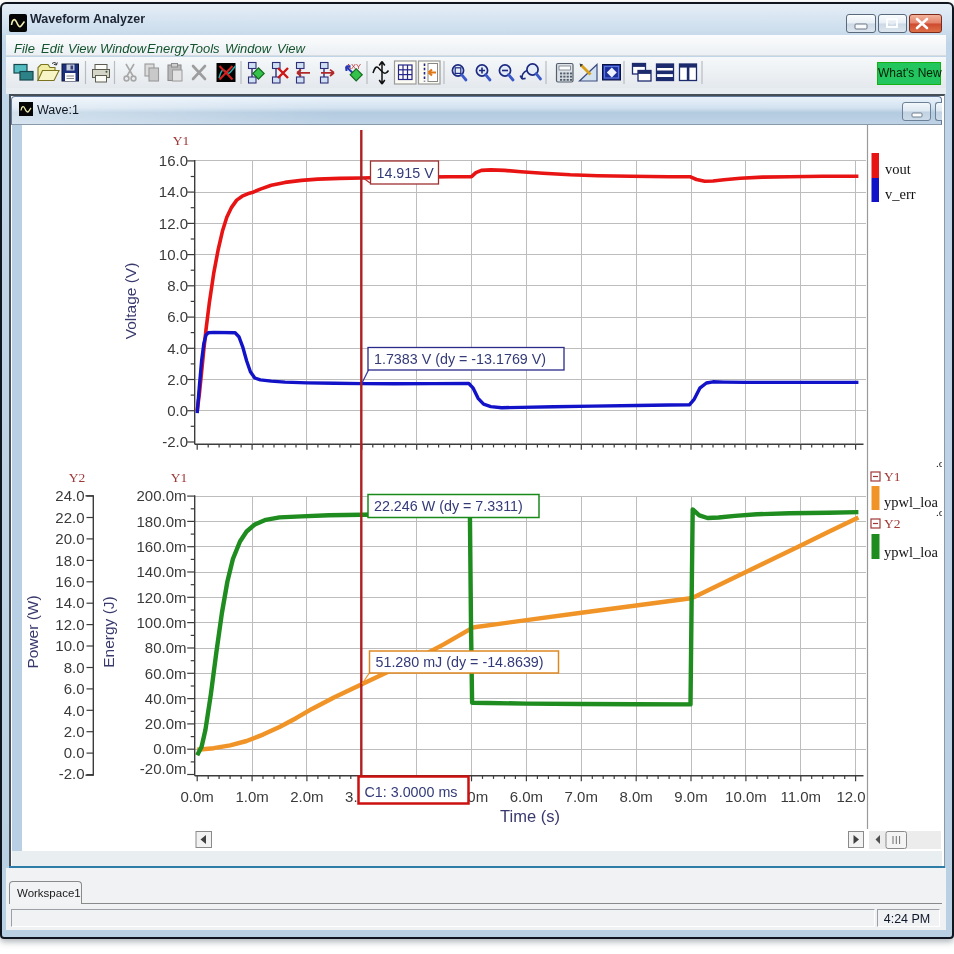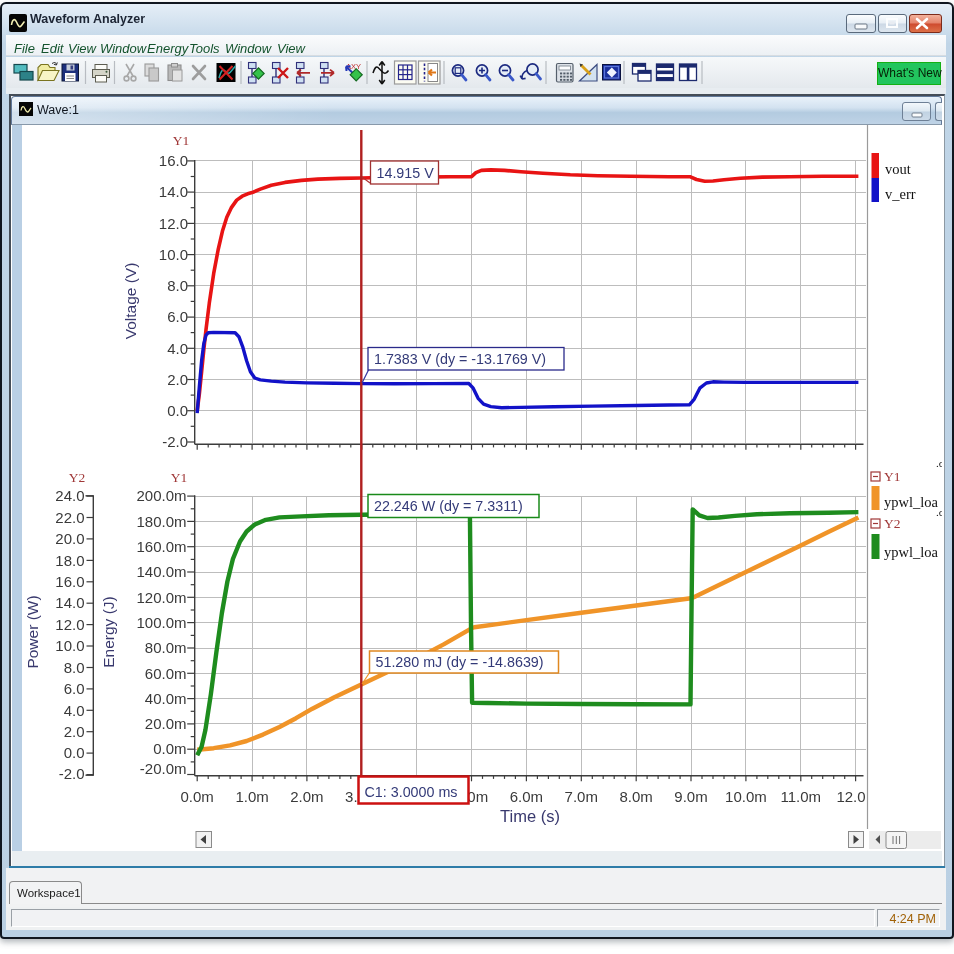--- a/index.html
+++ b/index.html
@@ -34,21 +34,21 @@
 #botband{position:absolute;left:12px;top:851px;width:930px;height:15px;background:#e9eef1;}
 #botline{position:absolute;left:9px;top:866px;width:936px;height:1.6px;background:#2e7ca8;}
 #tabarea{position:absolute;left:6px;top:868px;width:940px;height:39px;background:#f1f2f3;}
 #tab{position:absolute;left:9px;top:881px;width:73px;height:23px;background:#f2f3f4;
 border:1px solid #8a8a8a;border-bottom:none;border-radius:4px 4px 0 0;
 font-size:11.5px;color:#1a1a1a;padding:5px 16px 0 7px;}
 #tabline{position:absolute;left:82px;top:903px;width:860px;height:1px;background:#8a8a8a;}
 #statusarea{position:absolute;left:6px;top:907px;width:940px;height:23px;background:#eff1f2;}
 .scell{position:absolute;top:909px;height:18px;background:#f1f2f4;
 border:1px solid #9aa0a6;border-bottom-color:#fff;border-right-color:#fff;}
-#timecell{left:877px;width:63px;font-size:12.5px;color:#a16207;text-align:right;
+#timecell{left:877px;width:63px;font-size:12.5px;color:#0f172a;text-align:center;
 padding:2px 3px 0 0;}
 </style></head><body>
 <div id="win"></div>
 <div id="titlebar">
  <svg class="abs" style="left:9px;top:14px" width="18" height="18" viewBox="0 0 18 18">
   <rect x="0" y="0" width="18" height="18" rx="2" fill="#050505"></rect>
   <path d="M2.5 11 C3.5 4.5 6 4.5 7.5 8 C9 11.5 10.5 14 12 12 C13.5 10.3 14.5 8.5 15.5 7.5" fill="none" stroke="#f4f0b4" stroke-width="1.6"></path>
  </svg>
  <div id="titletext">Waveform Analyzer</div>
  <div class="capbtn" style="left:846px;width:29.5px"></div>

